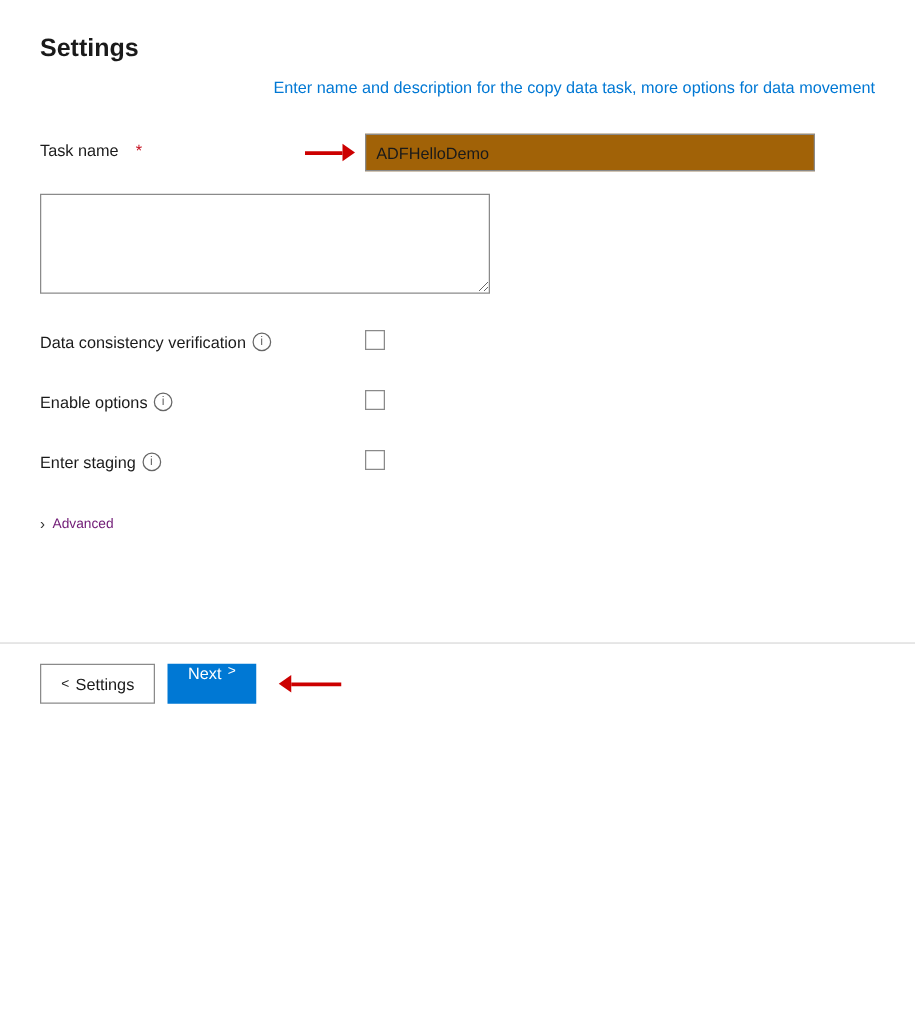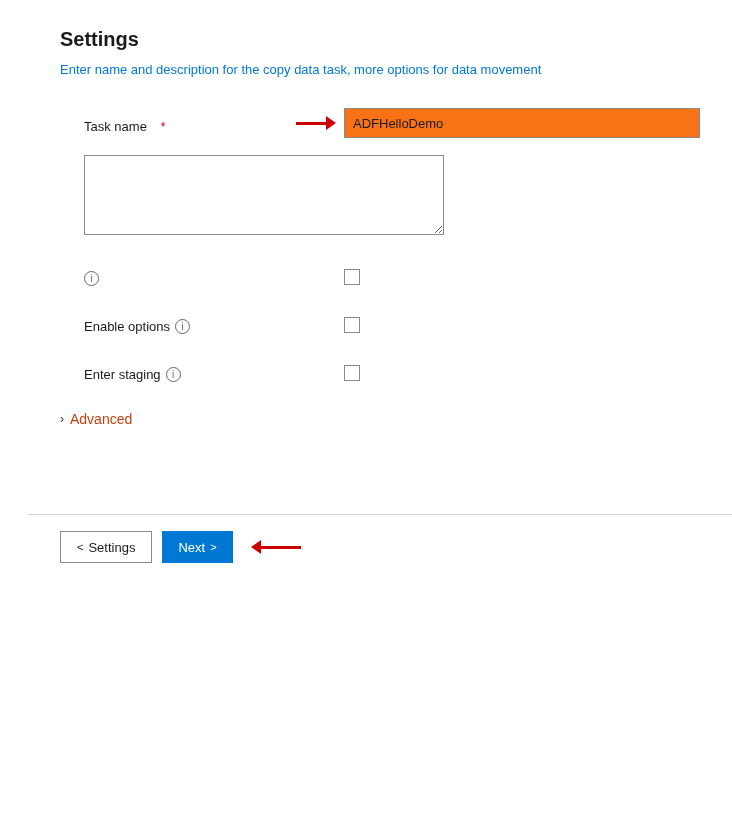--- a/index.html
+++ b/index.html
@@ -16,55 +16,54 @@
       position: relative;
       overflow: hidden;
     }
 
     .page-container {
       width: 732px;
       height: 579px;
       display: flex;
       flex-direction: column;
       background: #ffffff;
-      padding-left: 28px;
     }
 
     .main-content {
       flex: 1;
       padding: 28px 32px 20px 32px;
       overflow: hidden;
     }
 
     .page-title {
       font-size: 20px;
       font-weight: 600;
       color: #1a1a1a;
       margin-bottom: 10px;
     }
 
     .page-subtitle {
       font-size: 13px;
       color: #0078d4;
       margin-bottom: 28px;
       line-height: 1.4;
+      text-align: right;
     }
 
     .form-section {
       display: flex;
       flex-direction: column;
       gap: 0;
     }
 
     .form-row {
       display: flex;
-      align-items: center;
+      align-items: flex-start;
       margin-bottom: 16px;
       min-height: 32px;
-      margin-left: 24px;
     }
 
     .form-row.textarea-row {
       margin-bottom: 20px;
     }
 
     .form-label {
       font-size: 13px;
       color: #1a1a1a;
       min-width: 260px;
@@ -130,21 +129,21 @@
 
     .text-input {
       width: 100%;
       height: 30px;
       border: 1px solid #8a8a8a;
       padding: 4px 8px;
       font-size: 13px;
       color: #1a1a1a;
       font-family: 'Segoe UI', Tahoma, Geneva, Verdana, sans-serif;
       outline: none;
-      background: #f97316;
+      background: #a16207;
     }
 
     .text-textarea {
       width: 100%;
       height: 80px;
       border: 1px solid #8a8a8a;
       padding: 4px 8px;
       font-size: 13px;
       color: #1a1a1a;
       font-family: 'Segoe UI', Tahoma, Geneva, Verdana, sans-serif;
@@ -183,22 +182,22 @@
       cursor: pointer;
       padding: 4px 0;
     }
 
     .chevron-icon {
       font-size: 12px;
       color: #333;
     }
 
     .advanced-label {
-      font-size: 14px;
-      color: #c2410c;
+      font-size: 11px;
+      color: #701a75;
     }
 
     .footer-divider {
       height: 1px;
       background: #d1d1d1;
       margin: 0;
     }
 
     .footer {
       padding: 16px 32px;
@@ -225,21 +224,21 @@
     .btn-next {
       height: 32px;
       padding: 0 16px;
       border: none;
       background: #0078d4;
       color: #ffffff;
       font-size: 13px;
       font-family: 'Segoe UI', Tahoma, Geneva, Verdana, sans-serif;
       cursor: pointer;
       display: flex;
-      align-items: center;
+      align-items: flex-start;
       gap: 5px;
     }
 
     .next-arrow-indicator {
       display: flex;
       align-items: center;
       margin-left: 8px;
     }
 
     .next-arrow-body {
@@ -291,20 +290,21 @@
       </div>
 
       <div class="form-row textarea-row">
         <div class="form-control-area">
           <textarea class="text-textarea" style=""></textarea>
         </div>
       </div>
 
       <div class="form-row">
         <label class="form-label">
+          <span>Data consistency verification</span>
           <span class="info-icon">i</span>
         </label>
         <div class="checkbox-wrapper">
           <input type="checkbox" class="form-checkbox" style="">
         </div>
       </div>
 
       <div class="form-row">
         <label class="form-label">
           <span>Enable options</span>

